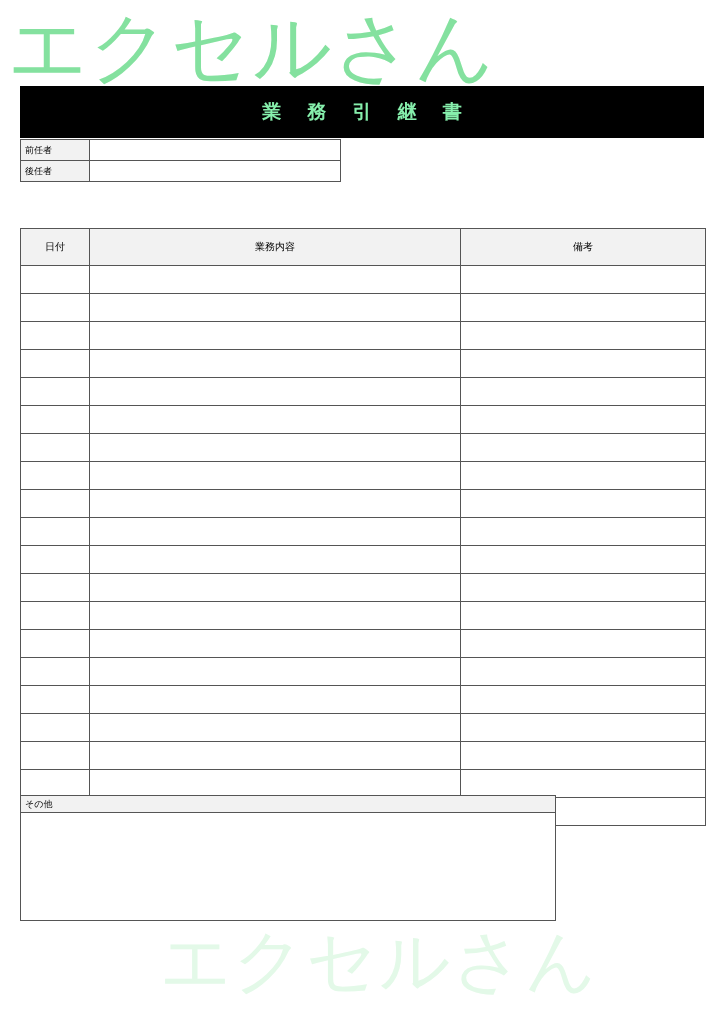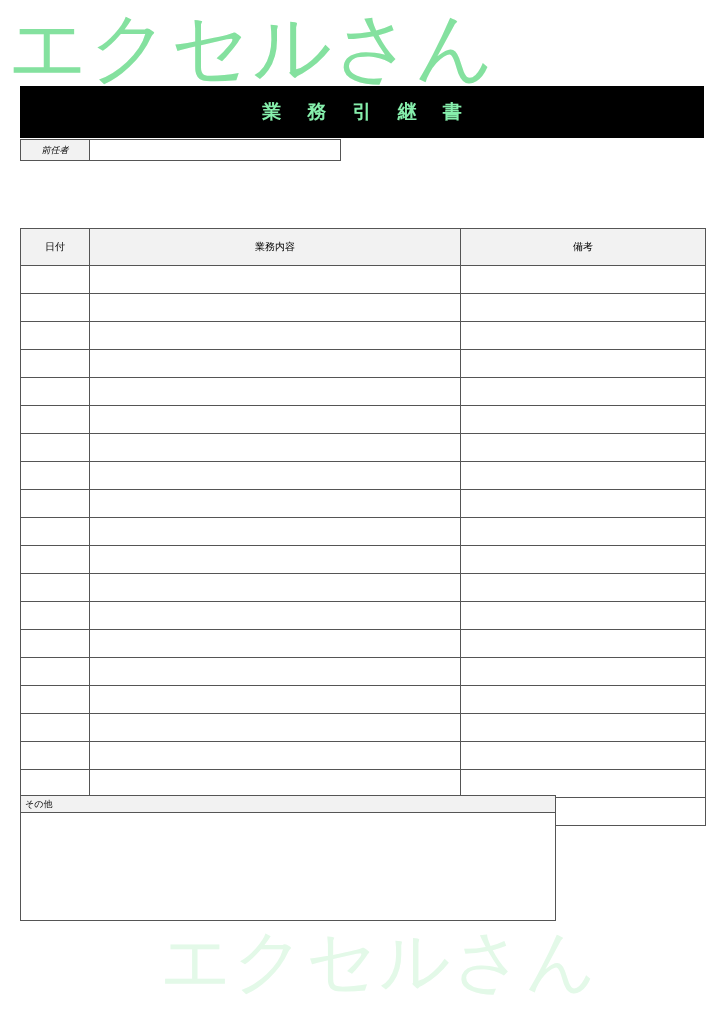--- a/index.html
+++ b/index.html
@@ -86,23 +86,22 @@
     table-layout: fixed;
   }
   .person-table td {
     border: 1px solid #555555;
     height: 20px;
     font-size: 9px;
     padding: 0 4px;
   }
   .person-table td.label {
     width: 60px;
-    text-align: center;
+    text-align: left;
     background: #f2f2f2;
-    font-style: italic;
   }
   .person-table td.value {
     width: 242px;
     background: #ffffff;
   }
 
   
   .main-table {
     position: absolute;
     left: 20px;
@@ -162,20 +161,24 @@
 <div class="page">
 
   <div class="title-bar">
     <span class="title-text">業 務 引 継 書</span>
   </div>
 
   <table class="person-table">
     <tbody>
       <tr>
         <td class="label">前任者</td>
+        <td class="value"></td>
+      </tr>
+      <tr>
+        <td class="label">後任者</td>
         <td class="value"></td>
       </tr>
     </tbody>
   </table>
 
   <table class="main-table">
     <thead>
       <tr>
         <th class="col-date">日付</th>
         <th class="col-work">業務内容</th>

